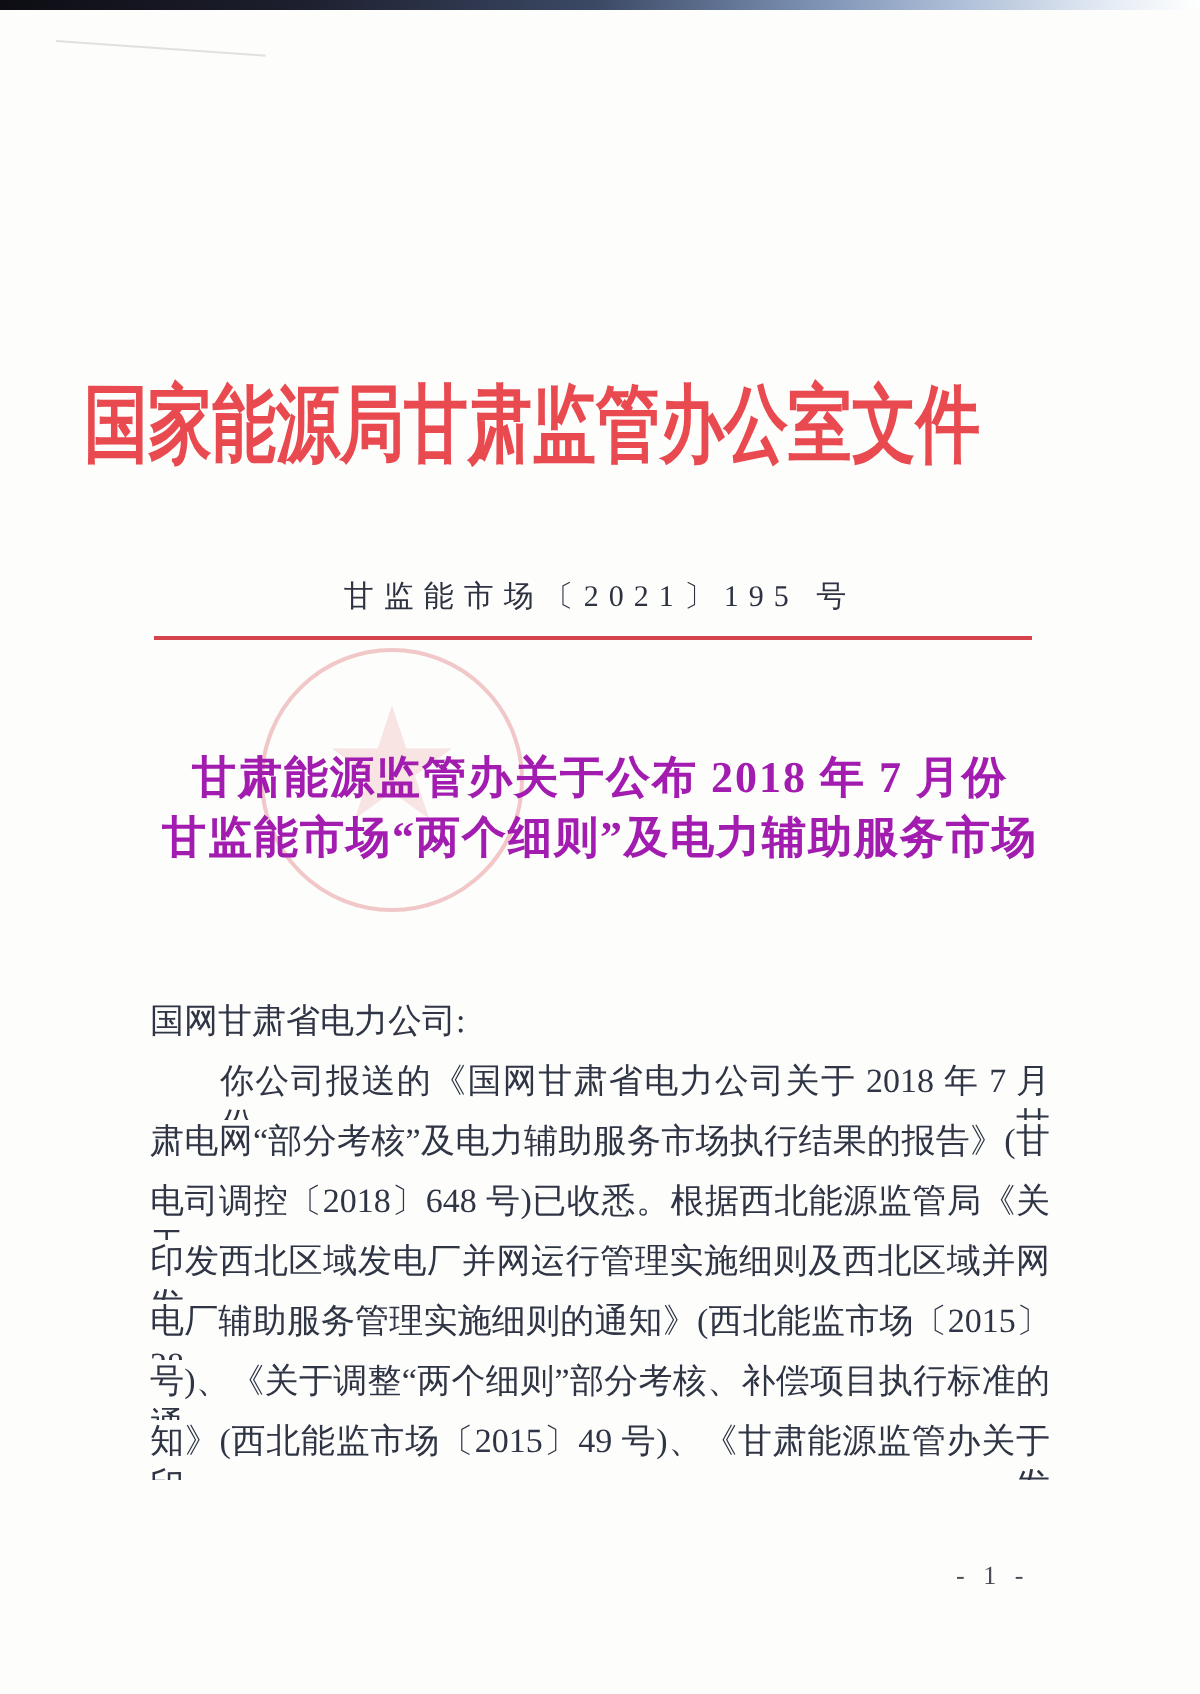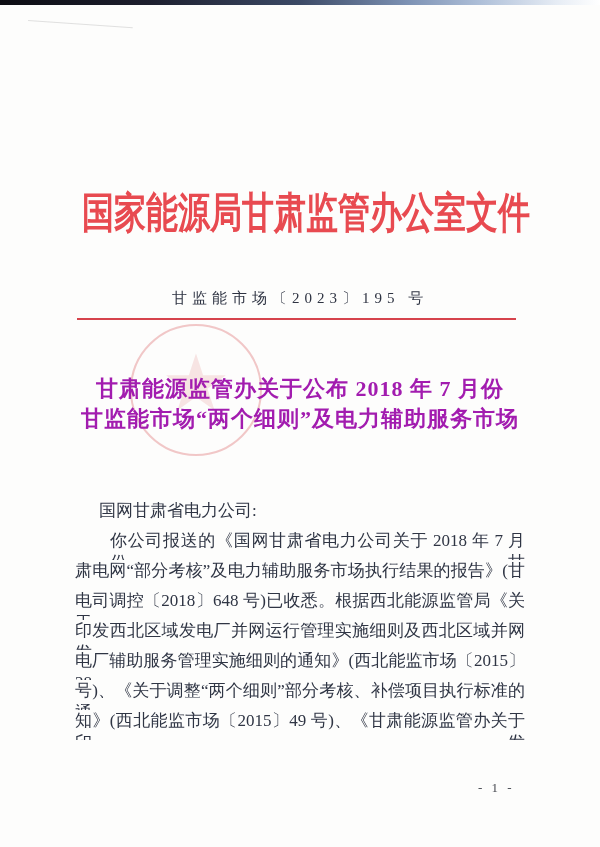--- a/index.html
+++ b/index.html
@@ -18,21 +18,21 @@
       #aebfd8 80%, #e7edf5 93%, #ffffff 100%);
   }
   .scan-diag{
     position:absolute;left:28px;top:20px;width:105px;height:1px;
     background:#c9c9c9;opacity:.55;
     transform:rotate(4deg);transform-origin:left center;
   }
   
   .masthead{
     position:absolute;left:0;top:196px;width:532px;
-    text-align:center;line-height:1;padding-left:40px;
+    text-align:center;line-height:1;
   }
   .masthead-inner{
     display:inline-block;
     font-size:32px;font-weight:bold;
     color:#e84a50;
     letter-spacing:0px;
     transform:scaleY(1.32);
     transform-origin:center center;
     white-space:nowrap;
   }
@@ -70,21 +70,20 @@
     text-align:center;z-index:2;
     font-weight:bold;font-size:22px;line-height:30px;
     color:#a21caf;
     letter-spacing:1px;
   }
   
   .recipient{
     position:absolute;left:75px;top:499px;width:450px;
     font-size:17px;color:#2f3544;z-index:2;
     white-space:nowrap;
-    margin-left:24px;
   }
   .body-block{
     position:absolute;left:75px;top:530px;width:450px;z-index:2;
   }
   .body-line{
     height:30px;line-height:22px;
     font-size:17px;color:#2f3544;
     text-align:justify;
     text-align-last:justify;
     overflow:hidden;
@@ -102,21 +101,21 @@
 
 <div class="page">
 
   <div class="scan-band"></div>
   <div class="scan-diag"></div>
 
   <div class="masthead">
     <span class="masthead-inner">国家能源局甘肃监管办公室文件</span>
   </div>
 
-  <div class="docnum">甘监能市场〔2023〕195 号</div>
+  <div class="docnum">甘监能市场〔2021〕195 号</div>
 
   <div class="redline"></div>
 
   <div class="seal">
     <span class="seal-star">★</span>
   </div>
 
   <div class="doc-title">
     <div>甘肃能源监管办关于公布 2018 年 7 月份</div>
     <div>甘监能市场“两个细则”及电力辅助服务市场</div>

